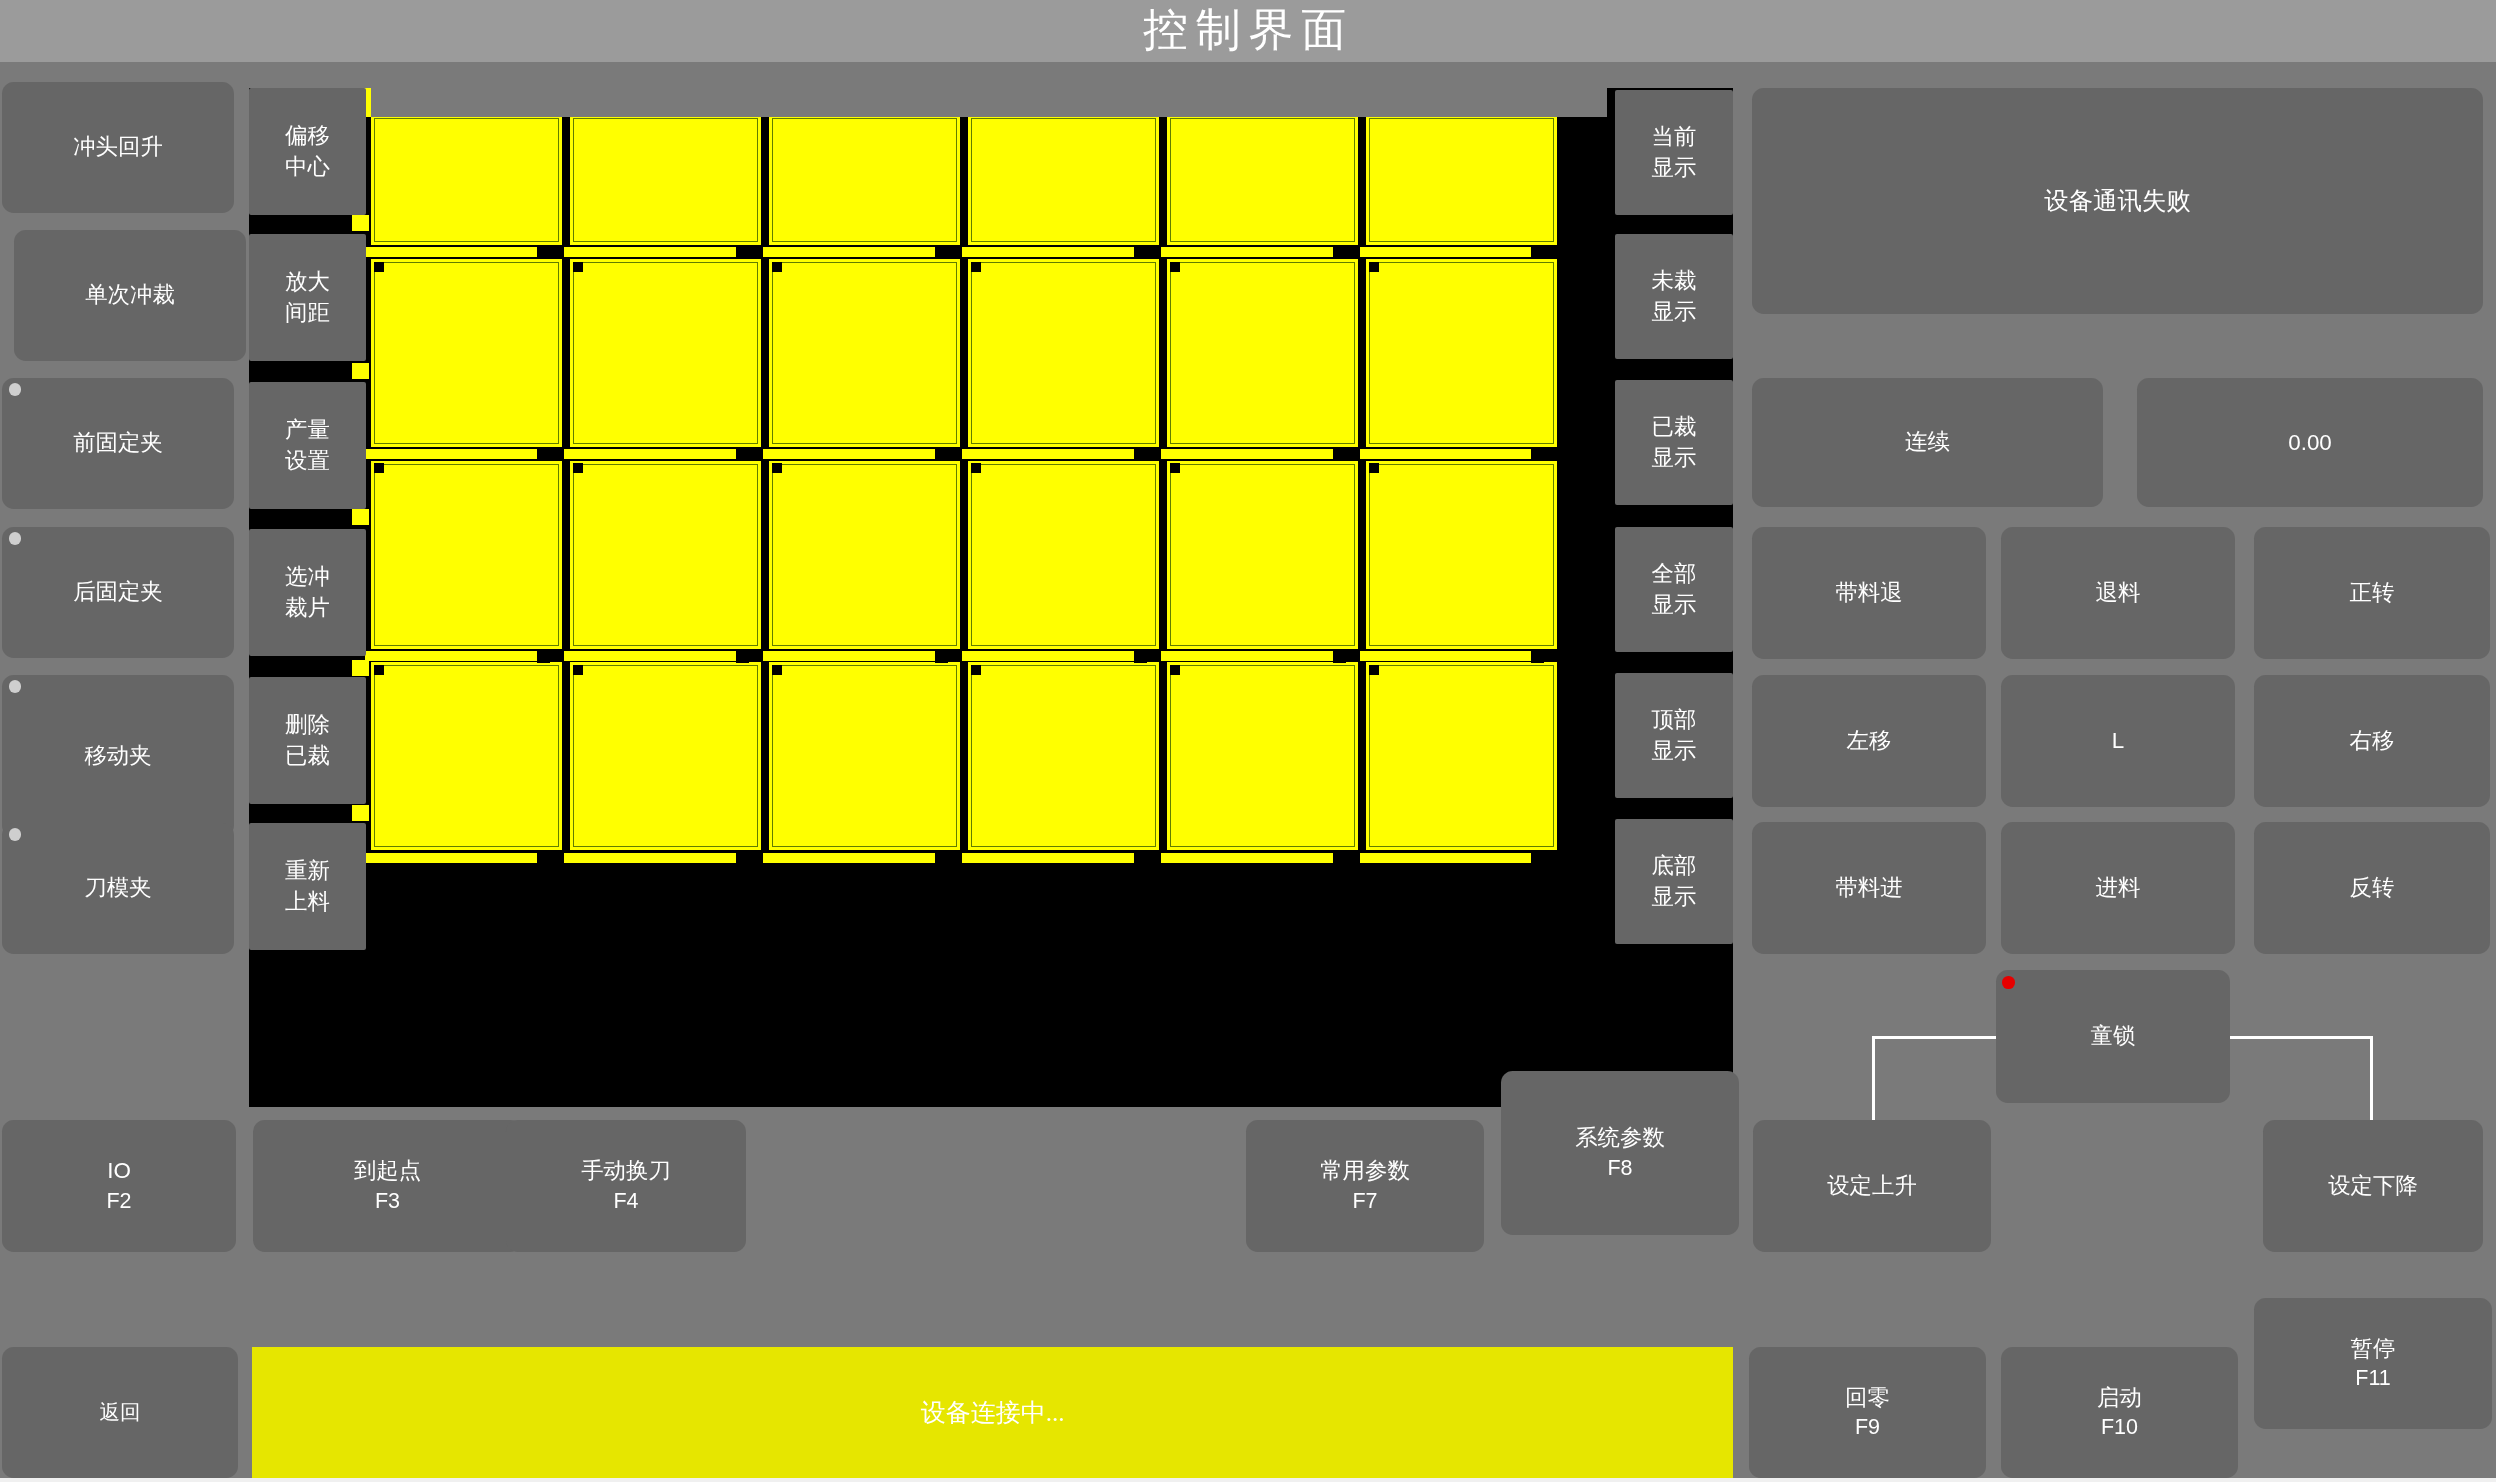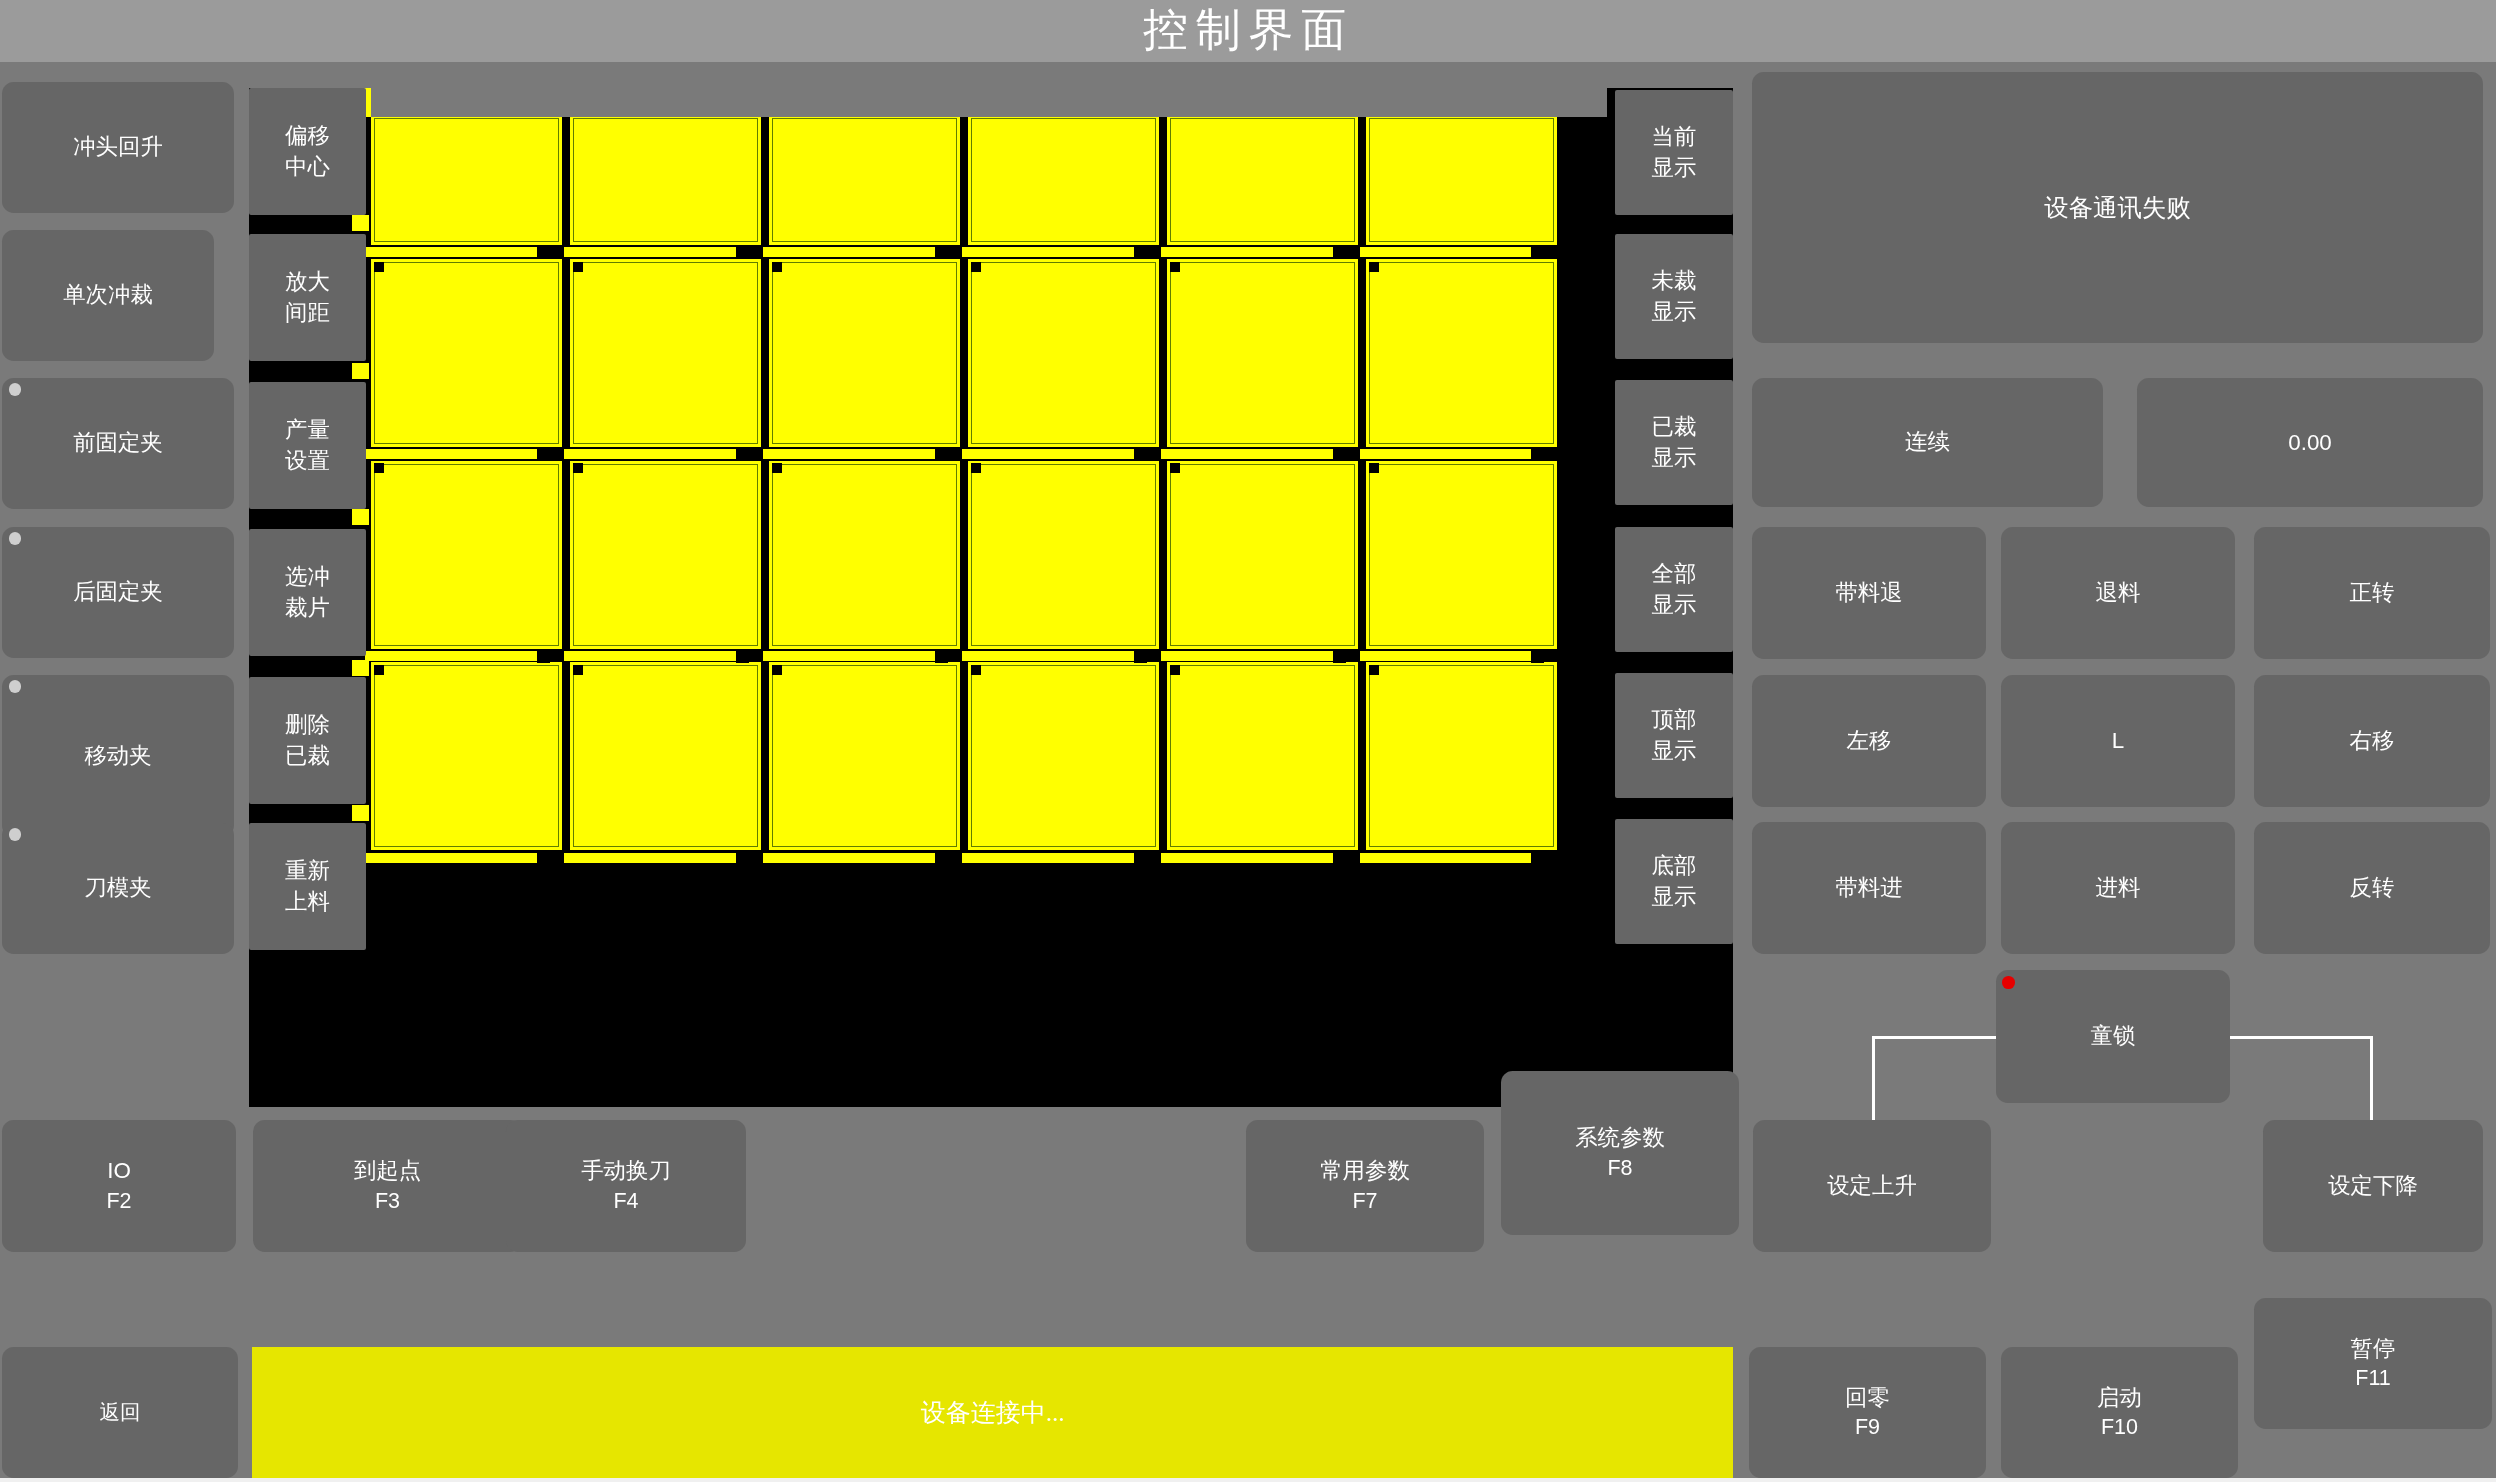--- a/index.html
+++ b/index.html
@@ -136,21 +136,21 @@
       <div class="notch" style="left: 103px; top: 127px; width: 16.6px; height: 15.6px;"></div>
       <div class="notch" style="left: 103px; top: 275px; width: 16.6px; height: 15.6px;"></div>
       <div class="notch" style="left: 103px; top: 421px; width: 16.6px; height: 15.6px;"></div>
       <div class="notch" style="left: 103px; top: 572px; width: 16.6px; height: 15.6px;"></div>
       <div class="notch" style="left: 103px; top: 717px; width: 16.6px; height: 15.6px;"></div>
       <div class="band" style="left: 120px; top: 0px; width: 1238px; height: 29px;"></div>
       <div class="sliver" style="left: 113px; top: 0px; width: 8.8px; height: 29px;"></div>
     </div>
 
   <div class="btn" style="left:2px;top:82px;width:232px;height:131px"><span>冲头回升</span></div>
-  <div class="btn" style="left:2px;top:230px;width:212px;height:131px"><span>单次冲裁</span></div>
+  <div class="btn" style="left:14px;top:230px;width:232px;height:131px"><span>单次冲裁</span></div>
   <div class="btn" style="left:2px;top:378px;width:232px;height:131px"><span class="ind"></span><span>前固定夹</span></div>
   <div class="btn" style="left:2px;top:527px;width:232px;height:131px"><span class="ind"></span><span>后固定夹</span></div>
   <div class="btn" style="left:2px;top:675px;width:232px;height:162px"><span class="ind"></span><span>移动夹</span></div>
   <div class="btn" style="left:2px;top:823px;width:232px;height:131px"><span class="ind"></span><span>刀模夹</span></div>
 
   <div class="btn sq" style="left:249px;top:88px;width:117px;height:127px"><span>偏移
 中心</span></div>
   <div class="btn sq" style="left:249px;top:234px;width:117px;height:127px"><span>放大
 间距</span></div>
   <div class="btn sq" style="left:249px;top:382px;width:117px;height:127px"><span>产量
@@ -168,21 +168,21 @@
 显示</span></div>
   <div class="btn sq" style="left:1615px;top:380px;width:118px;height:125px"><span>已裁
 显示</span></div>
   <div class="btn sq" style="left:1615px;top:527px;width:118px;height:125px"><span>全部
 显示</span></div>
   <div class="btn sq" style="left:1615px;top:673px;width:118px;height:125px"><span>顶部
 显示</span></div>
   <div class="btn sq" style="left:1615px;top:819px;width:118px;height:125px"><span>底部
 显示</span></div>
 
-  <div class="panel" style="left:1752px;top:72px;width:731px;height:271px">
+  <div class="panel" style="left:1752px;top:88px;width:731px;height:226px">
       <span>设备通讯失败</span>
     </div>
   <div class="btn" style="left:1752px;top:378px;width:351px;height:129px"><span>连续</span></div>
   <div class="panel sans" style="left:2137px;top:378px;width:346px;height:129px;font-size:22.4px">
       <span>0.00</span>
     </div>
 
   <div class="btn" style="left:1752px;top:527px;width:234px;height:132px"><span>带料退</span></div>
   <div class="btn" style="left:2001px;top:527px;width:234px;height:132px"><span>退料</span></div>
   <div class="btn" style="left:2254px;top:527px;width:236px;height:132px"><span>正转</span></div>

